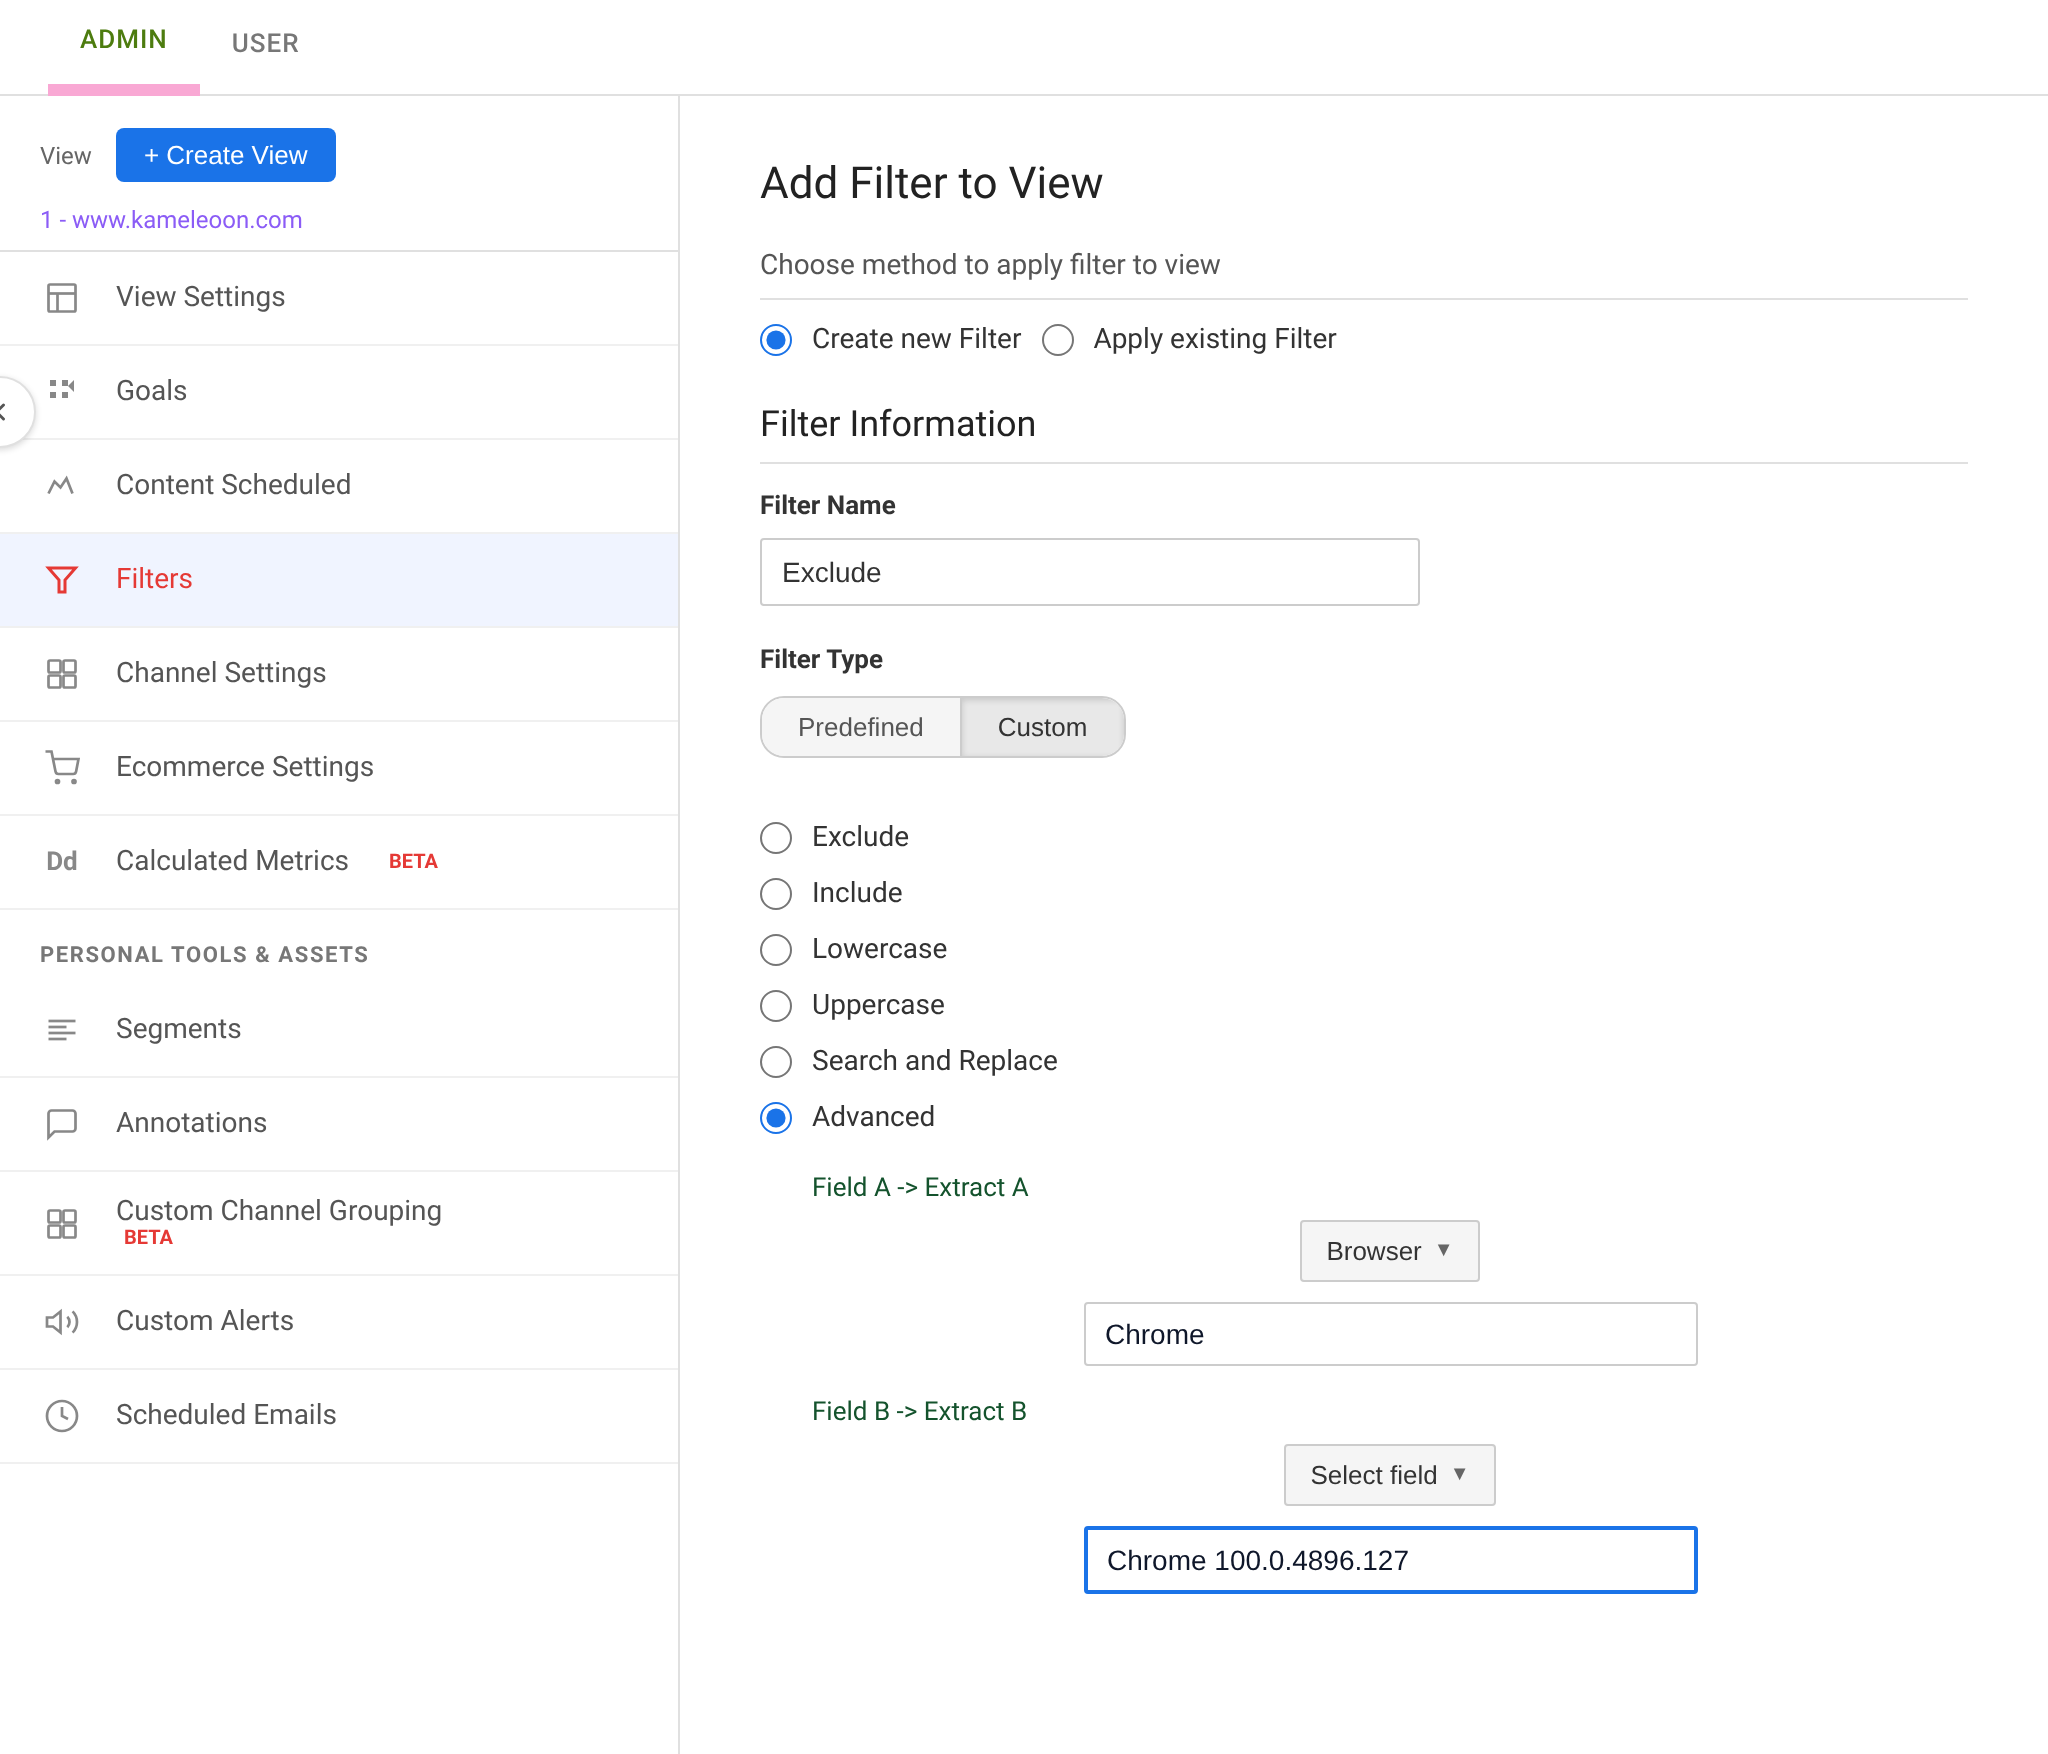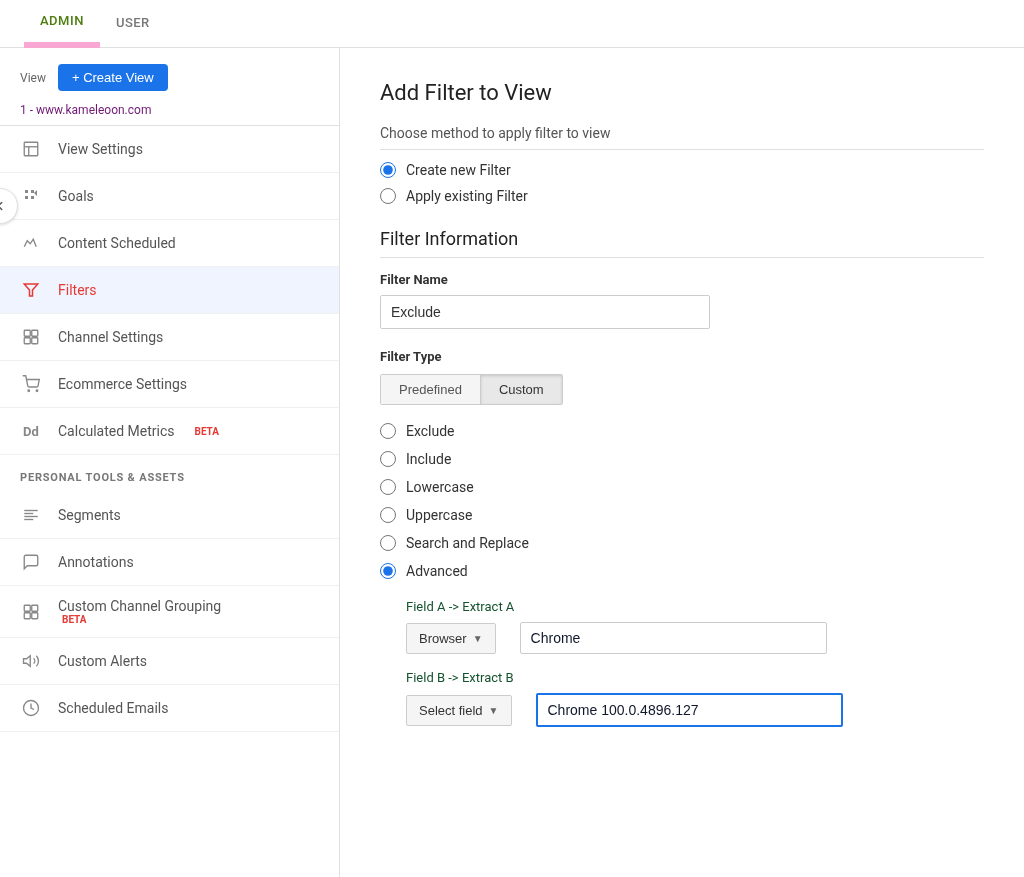--- a/index.html
+++ b/index.html
@@ -66,21 +66,21 @@
       border: none;
       border-radius: 4px;
       padding: 6px 14px;
       font-size: 13px;
       font-weight: 500;
       cursor: pointer;
     }
 
     .sidebar-subtitle {
       font-size: 12px;
-      color: #701a75;
+      color: #8b5cf6;
       padding: 4px 20px 8px 20px;
       border-bottom: 1px solid #e0e0e0;
     }
 
     .sidebar-item {
       display: flex;
       align-items: center;
       gap: 16px;
       padding: 12px 20px;
       cursor: pointer;
@@ -158,21 +158,21 @@
     .section-title {
       font-size: 14px;
       color: #555;
       margin-bottom: 12px;
       padding-bottom: 8px;
       border-bottom: 1px solid #e0e0e0;
     }
 
     .radio-group {
       display: flex;
-      flex-direction: column;
+      flex-direction: row;
       gap: 10px;
       margin-bottom: 24px;
     }
 
     .radio-row {
       display: flex;
       align-items: center;
       gap: 10px;
       cursor: pointer;
       font-size: 14px;
@@ -216,24 +216,24 @@
     .filter-type-label {
       font-size: 13px;
       font-weight: 700;
       color: #333;
       margin-bottom: 10px;
     }
 
     .tab-group {
       display: flex;
       border: 1px solid #ccc;
-      border-radius: 2px;
+      border-radius: 12px;
       overflow: hidden;
       width: fit-content;
-      margin-bottom: 18px;
+      margin-bottom: 32px;
     }
     .tab-btn {
       padding: 7px 18px;
       font-size: 13px;
       font-weight: 500;
       cursor: pointer;
       background: #f5f5f5;
       color: #555;
       border: none;
       border-right: 1px solid #ccc;
@@ -267,21 +267,22 @@
     .advanced-field-label {
       font-size: 13px;
       font-weight: 400;
       color: #14532d;
       margin: 10px 0 8px 0;
     }
 
     .field-row {
       display: flex;
       align-items: center;
-      gap: 24px;
+      gap: 10px;
+      flex-direction: column;
     }
 
     .dropdown-btn {
       display: flex;
       align-items: center;
       gap: 6px;
       padding: 7px 12px;
       border: 1px solid #ccc;
       border-radius: 2px;
       background: #f5f5f5;

